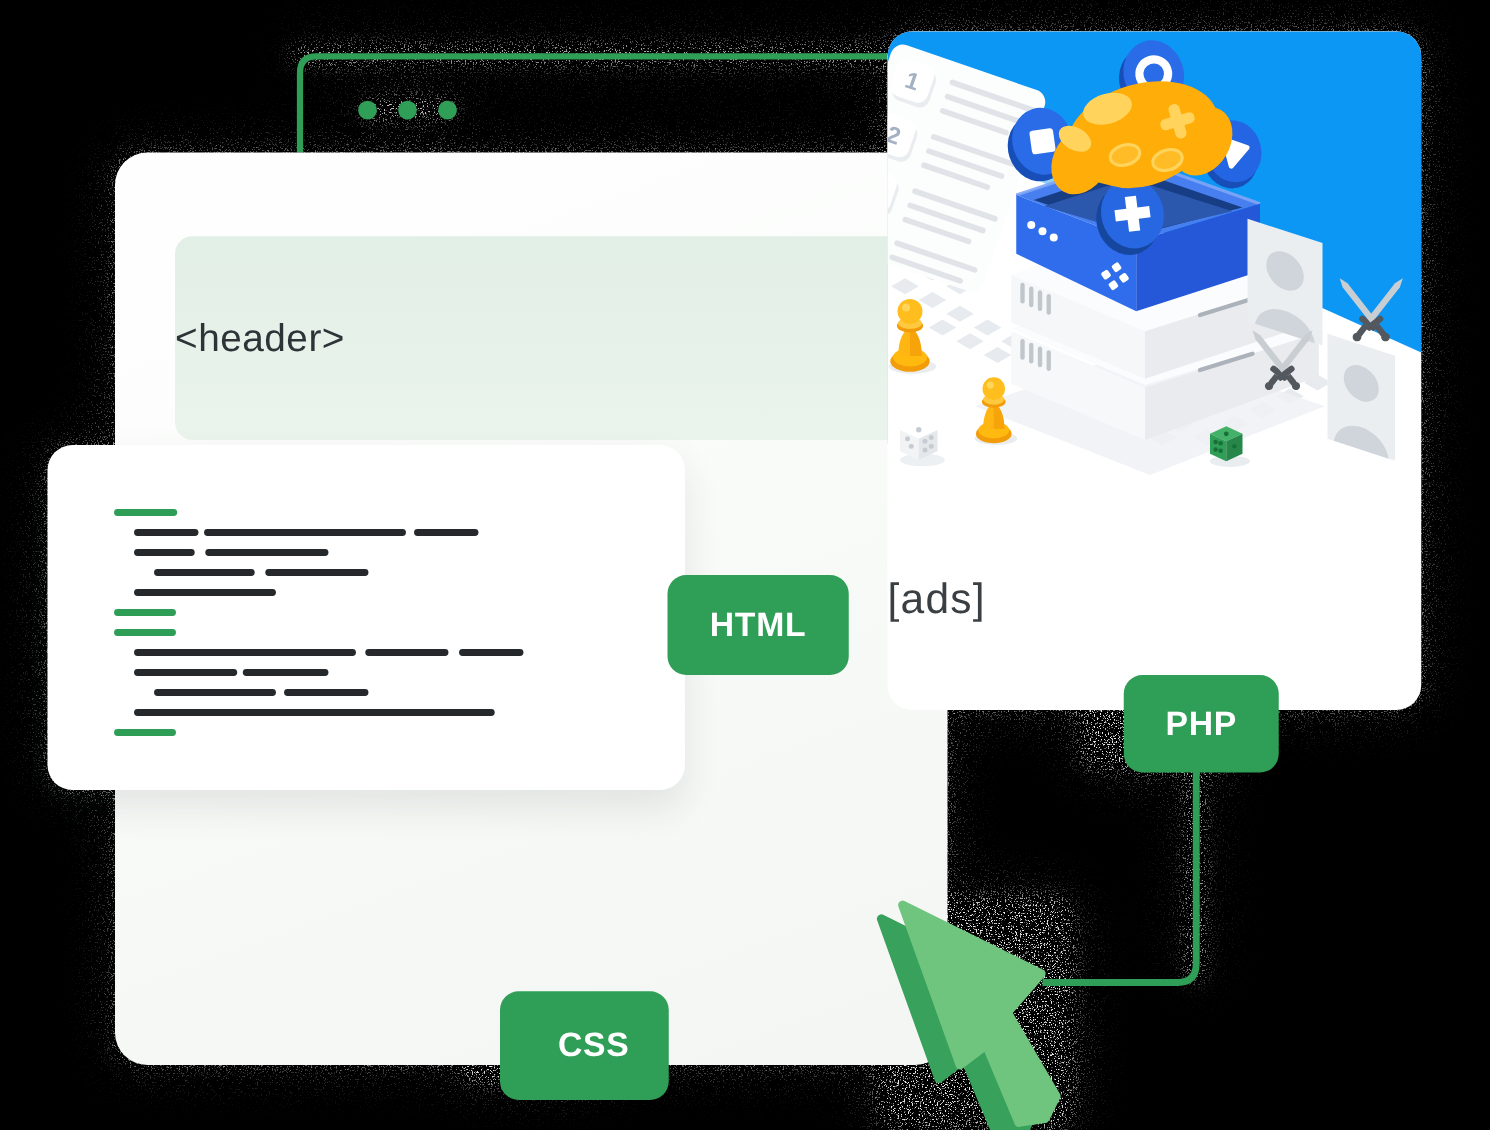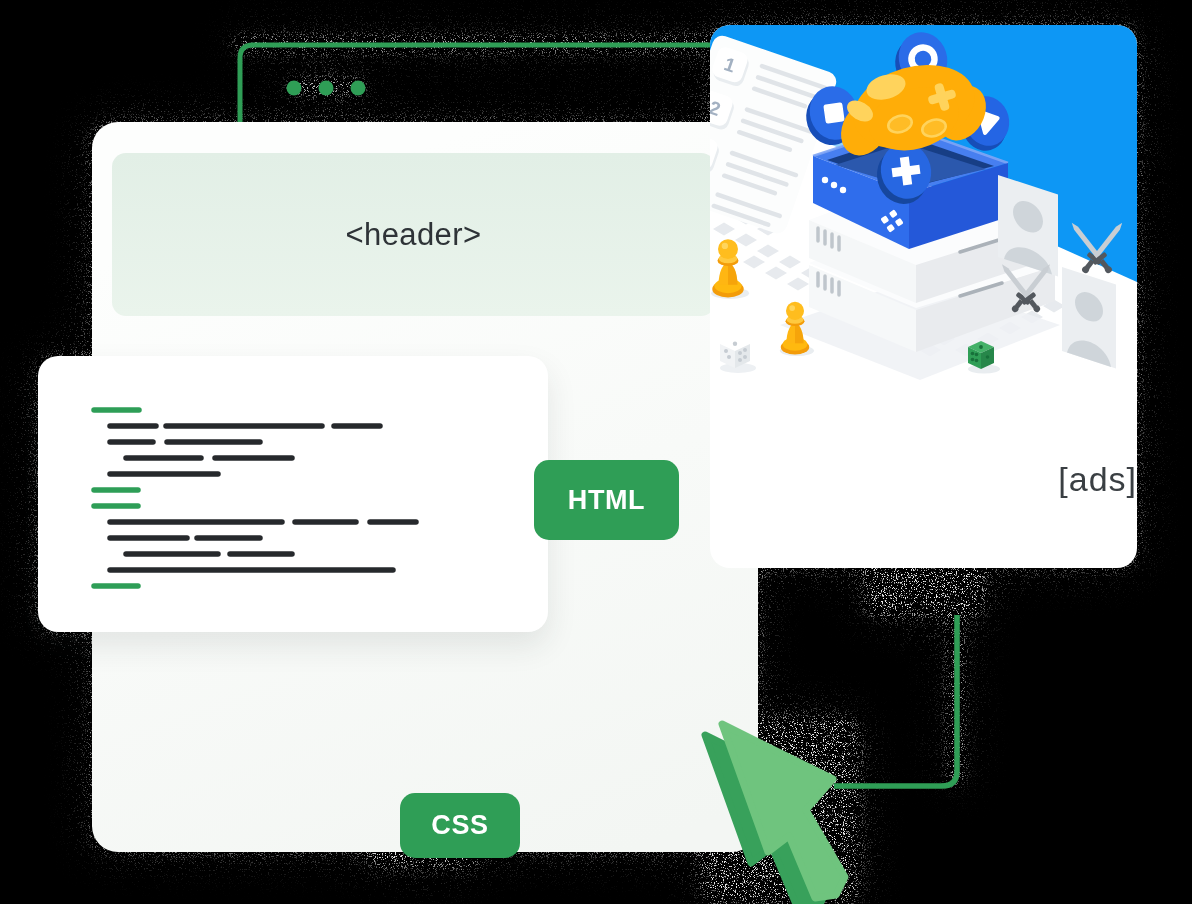--- a/index.html
+++ b/index.html
@@ -8,43 +8,43 @@
   .stage svg{display:block;}
 
   
   .bg-noise{position:absolute;left:0;top:0;z-index:0;}
   .wire{position:absolute;z-index:1;pointer-events:none;}
   .php-wire{z-index:6;}
 
   
   .main-card{position:absolute;left:92px;top:122px;width:666px;height:730px;z-index:2;
              border-radius:26px;background:linear-gradient(160deg,#FDFEFD 15%,#F3F6F3 95%);}
-  .zone{position:absolute;left:20px;width:603px;border-radius:14px;
+  .zone{position:absolute;left:48px;width:603px;border-radius:14px;
         background:linear-gradient(180deg,#E2EFE6,#EAF4EC);
-        display:flex;align-items:center;justify-content:center;}
+        display:flex;align-items:center;margin-top:36px;}
   .header-zone{top:31px;height:163px;}
   .footer-zone{top:558px;height:136px;}
   .zone-label{font-size:31px;font-weight:400;color:#2E3337;letter-spacing:.4px;}
 
   
   .code-card{position:absolute;left:38px;top:356px;width:510px;height:276px;z-index:3;
              background:#FFFFFF;border-radius:20px;box-shadow:0 14px 30px rgba(40,50,45,.10);}
 
   
   .badge{position:absolute;display:flex;align-items:center;justify-content:center;
          background:#2F9E56;color:#FFFFFF;font-weight:700;letter-spacing:.6px;
          font-size:27px;border-radius:15px;margin-left:36px;}
   .html-badge{left:498px;top:460px;width:145px;height:80px;z-index:4;}
   .php-badge{left:863px;top:540px;width:124px;height:78px;z-index:7;}
-  .css-badge{left:364px;top:793px;width:120px;height:65px;z-index:7;}
+  .css-badge{left:364px;top:793px;width:120px;height:87px;z-index:7;padding-left:15px;}
 
   
   .ad-card{position:absolute;left:710px;top:25px;width:427px;height:543px;z-index:5;
            background:#FFFFFF;border-radius:20px;overflow:hidden;}
-  .ads-label{position:absolute;left:0;top:435px;width:100%;text-align:right;
+  .ads-label{position:absolute;left:0;top:435px;width:100%;text-align:left;
              font-size:34px;color:#3A3F43;letter-spacing:1px;}
 
   
   .cursor{position:absolute;left:695px;top:710px;z-index:9;}
 </style>
 </head>
 <body>
 
 <div class="stage">
 
@@ -377,20 +377,21 @@
         </g>
       </g>
     </svg>
     <div class="ads-label">[ads]</div>
   </div>
 
   <svg class="wire php-wire" width="1192" height="904">
     <path d="M957,615 L957,771 Q957,786 942,786 L834,786" fill="none" stroke="#2F9E56" stroke-width="5.5"></path>
   </svg>
 
+  <div class="badge php-badge">PHP</div>
   <div class="badge css-badge">CSS</div>
 
   <svg class="cursor" width="180" height="200">
     <g stroke-linejoin="round">
       <polygon points="10,25 121,80 94,111 133,178 124,196 103,199 77,137 56,153" fill="#38A15B" stroke="#38A15B" stroke-width="7"></polygon>
       <polygon points="27,14 138,69 111,100 150,167 141,185 120,188 94,126 73,142" fill="#6FC47E" stroke="#6FC47E" stroke-width="7"></polygon>
     </g>
   </svg>
 
 </div>

